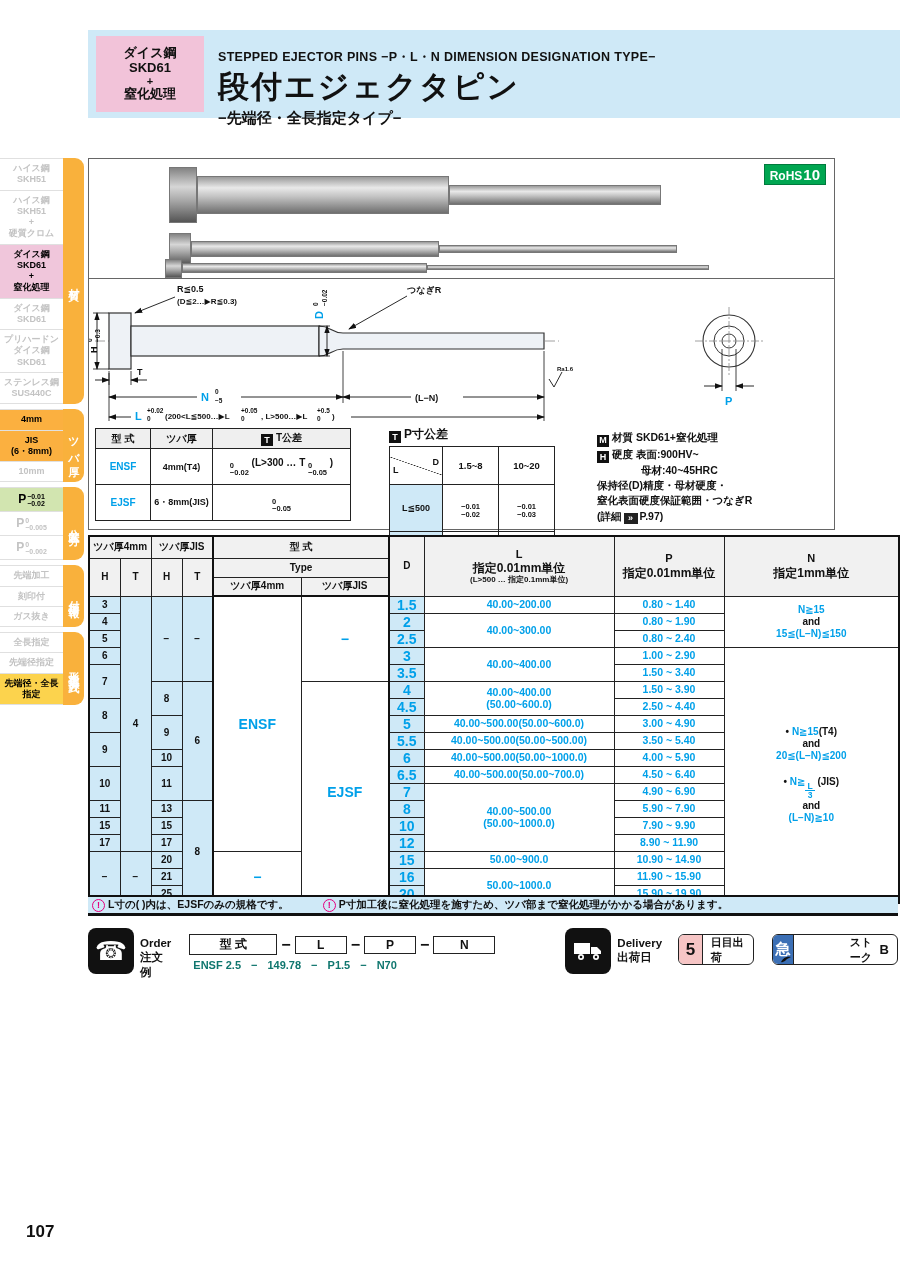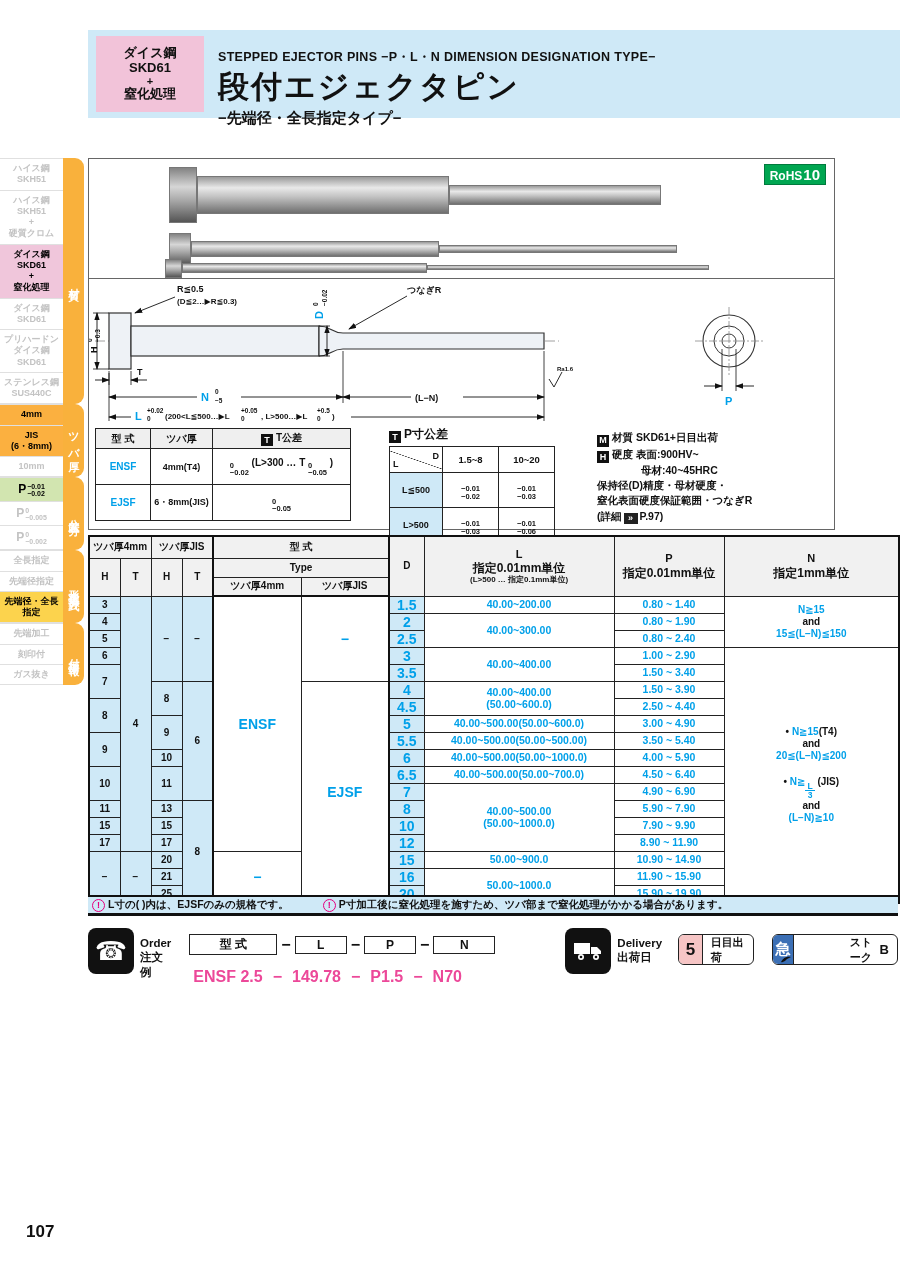--- a/index.html
+++ b/index.html
@@ -13,21 +13,21 @@
   .matbadge { position:absolute; left:8px; top:6px; width:108px; height:76px; background:#f2c3d9;
     display:flex; flex-direction:column; align-items:center; justify-content:center; line-height:1.12; font-size:13px; }
   .matbadge .plus { font-size:11px; }
   .titles { position:absolute; left:130px; top:19px; }
   .title-en { font-size:12.5px; letter-spacing:.3px; }
   .title-ja { font-size:31px; font-weight:900; letter-spacing:2px; margin-top:0px; }
   .subtitle { font-size:15px; margin-top:1px; }
 
   
   .sidebar { position:absolute; left:0; top:158px; width:86px; }
-  .sgroup { display:flex; align-items:stretch; }
+  .sgroup { display:flex; margin-bottom:5px; align-items:stretch; }
   .sitems { width:63px; display:flex; flex-direction:column; }
   .sitem { font-size:9px; color:#c3c3c3; text-align:center; white-space:pre-line;
     padding:4px 1px; border-bottom:1px solid #e0e0e0; line-height:1.25; display:flex; flex-direction:column; justify-content:center; }
   .sitem:first-child { border-top:1px solid #e0e0e0; }
   .act-pink   { background:#f0c6db; color:#000; }
   .act-orange { background:#fbb040; color:#000; }
   .act-green  { background:#d2e5b0; color:#000; }
   .act-yellow { background:#fcd34d; color:#000; }
   .stab { width:21px; background:#f9b13c; color:#fff; border-radius:0 9px 9px 0;
     display:flex; align-items:center; justify-content:center;
@@ -60,21 +60,21 @@
   .tname { color:#00a0e9; font-size:13px; width:55px; }
   .sqicon { display:inline-flex; width:12px; height:12px; background:#111; color:#fff; font-size:9px;
     align-items:center; justify-content:center; margin-right:3px; vertical-align:-2px; }
   .tolcell { font-size:8px; text-align:left; padding-left:5px; width:138px; white-space:nowrap; }
   .tolcell .stack, .ptable .stack { font-size:7.5px; }
 
   
   .ptolblock { position:absolute; left:300px; top:0px; }
   .ptitle { font-size:12px; margin-bottom:3px; }
   .ptable { border-collapse:collapse; }
-  .ptable th, .ptable td { border:1px solid #222; font-size:9.5px; text-align:center; padding:7px 4px; }
+  .ptable th, .ptable td { border:1px solid #222; font-size:9.5px; text-align:center; padding:13px 4px; }
   .ptable th { background:#fff; height:18px; }
   .ptable .rowlab { background:#cfe9f7; font-size:9px; width:52px; }
   .ptable td { height:22px; width:56px; }
   .corner { position:relative; width:52px; height:18px; background:
     linear-gradient(to top right, #fff calc(50% - 0.5px), #222, #fff calc(50% + 0.5px)); }
   .corner .cd { position:absolute; right:3px; top:0px; font-size:9px; }
   .corner .cl { position:absolute; left:3px; bottom:0px; font-size:9px; }
 
   
   .mnotes { position:absolute; left:508px; top:4px; font-size:10.5px; line-height:1.45; white-space:nowrap; }
@@ -106,21 +106,21 @@
   .fnote { display:flex; align-items:center; }
 
   
   .orderrow { position:absolute; left:88px; top:928px; width:810px; height:58px; display:flex; align-items:flex-start; }
   .iconbox { width:46px; height:46px; background:#111; border-radius:8px; display:flex; align-items:center; justify-content:center; color:#fff; flex:0 0 auto; }
   .iconbox svg { display:block; }
   .olabels { font-size:11.5px; line-height:1.25; margin:8px 6px 0 6px; }
   .formula { display:flex; align-items:center; gap:4px; margin-top:6px; }
   .fbox { border:1.5px solid #222; padding:1px 0; font-size:12px; text-align:center; background:#fff; }
   .fb1 { width:88px; } .fb2 { width:52px; } .fb3 { width:52px; } .fb4 { width:62px; }
-  .example { margin-top:13px; font-size:16px; color:#ec4899; display:flex; gap:10px; padding-left:4px; }
+  .example { margin-top:4px; font-size:11px; color:#0f766e; display:flex; gap:10px; padding-left:4px; }
   .delivery { margin-left:70px; display:flex; }
   .badge { border:1.5px solid #222; border-radius:6px; overflow:hidden; display:flex; align-items:stretch; height:31px; margin-top:6px; background:#fff; }
   .b-days { background:#f6c5c5; width:30px; display:flex; align-items:center; justify-content:center; font-size:17px; border-right:1.5px solid #222; }
   .b-dayslab { display:flex; align-items:center; padding:0 8px; font-size:11px; }
   .b-exp { background:#3b6fb5; width:30px; color:#fff; display:flex; align-items:center; justify-content:center; font-size:15px; position:relative; border-right:1.5px solid #222; }
   .b-exp svg { position:absolute; right:1px; bottom:1px; }
   .b-explab { display:flex; align-items:center; gap:3px; padding:0 8px; font-size:11px;margin-left:48px; }
   .b-explab .bb { font-size:13px; }
 
   .pageno { position:absolute; left:26px; top:1222px; font-size:17px; }
@@ -185,34 +185,34 @@
           <span class="ptol"><span class="pk">P</span><span class="stack"><span>0</span><span>−0.005</span></span></span>
         </div>
         <div class="sitem">
           <span class="ptol"><span class="pk">P</span><span class="stack"><span>0</span><span>−0.002</span></span></span>
         </div>
       </div>
       <div class="stab">公差区分</div>
     </div>
     <div class="sgroup">
       <div class="sitems">
+        <div class="sitem">先端加工</div>
+        <div class="sitem">刻印付</div>
+        <div class="sitem">ガス抜き</div>
+      </div>
+      <div class="stab">付加情報</div>
+    </div>
+    <div class="sgroup">
+      <div class="sitems">
         <div class="sitem">全長指定</div>
         <div class="sitem">先端径指定</div>
         <div class="sitem act-yellow">先端径・全長
 指定</div>
       </div>
       <div class="stab">形状選択方式</div>
-    </div>
-    <div class="sgroup">
-      <div class="sitems">
-        <div class="sitem">先端加工</div>
-        <div class="sitem">刻印付</div>
-        <div class="sitem">ガス抜き</div>
-      </div>
-      <div class="stab">付加情報</div>
     </div>
   </div>
 
   <div class="contentbox">
     <div class="photos">
       <div>
         <span class="pinseg pinhead" style="left:80px;top:8px;width:28px;height:56px;"></span>
         <span class="pinseg" style="left:108px;top:17px;width:252px;height:38px;"></span>
         <span class="pinseg" style="left:360px;top:26px;width:212px;height:20px;"></span>
       </div>
@@ -390,21 +390,21 @@
             <td><span class="stack">
                     <span>−0.01</span>
                     <span>−0.06</span>
                   </span></td>
           </tr>
         </tbody>
           </table>
       </div>
 
       <div class="mnotes">
-        <div><span class="sqicon">M</span><span>材質 SKD61+日目出荷</span></div>
+        <div><span class="sqicon">M</span><span>材質 SKD61+窒化処理</span></div>
         <div><span class="sqicon">H</span><span>硬度 表面:900HV~</span></div>
         <div class="ind">母材:40~45HRC</div>
         <div>保持径(D)精度・母材硬度・</div>
         <div>窒化表面硬度保証範囲・つなぎR</div>
         <div><span>(詳細</span><span class="bookicon">»</span><span>P.97)</span></div>
       </div>
     </div>
   </div>
 
   <table class="main">

